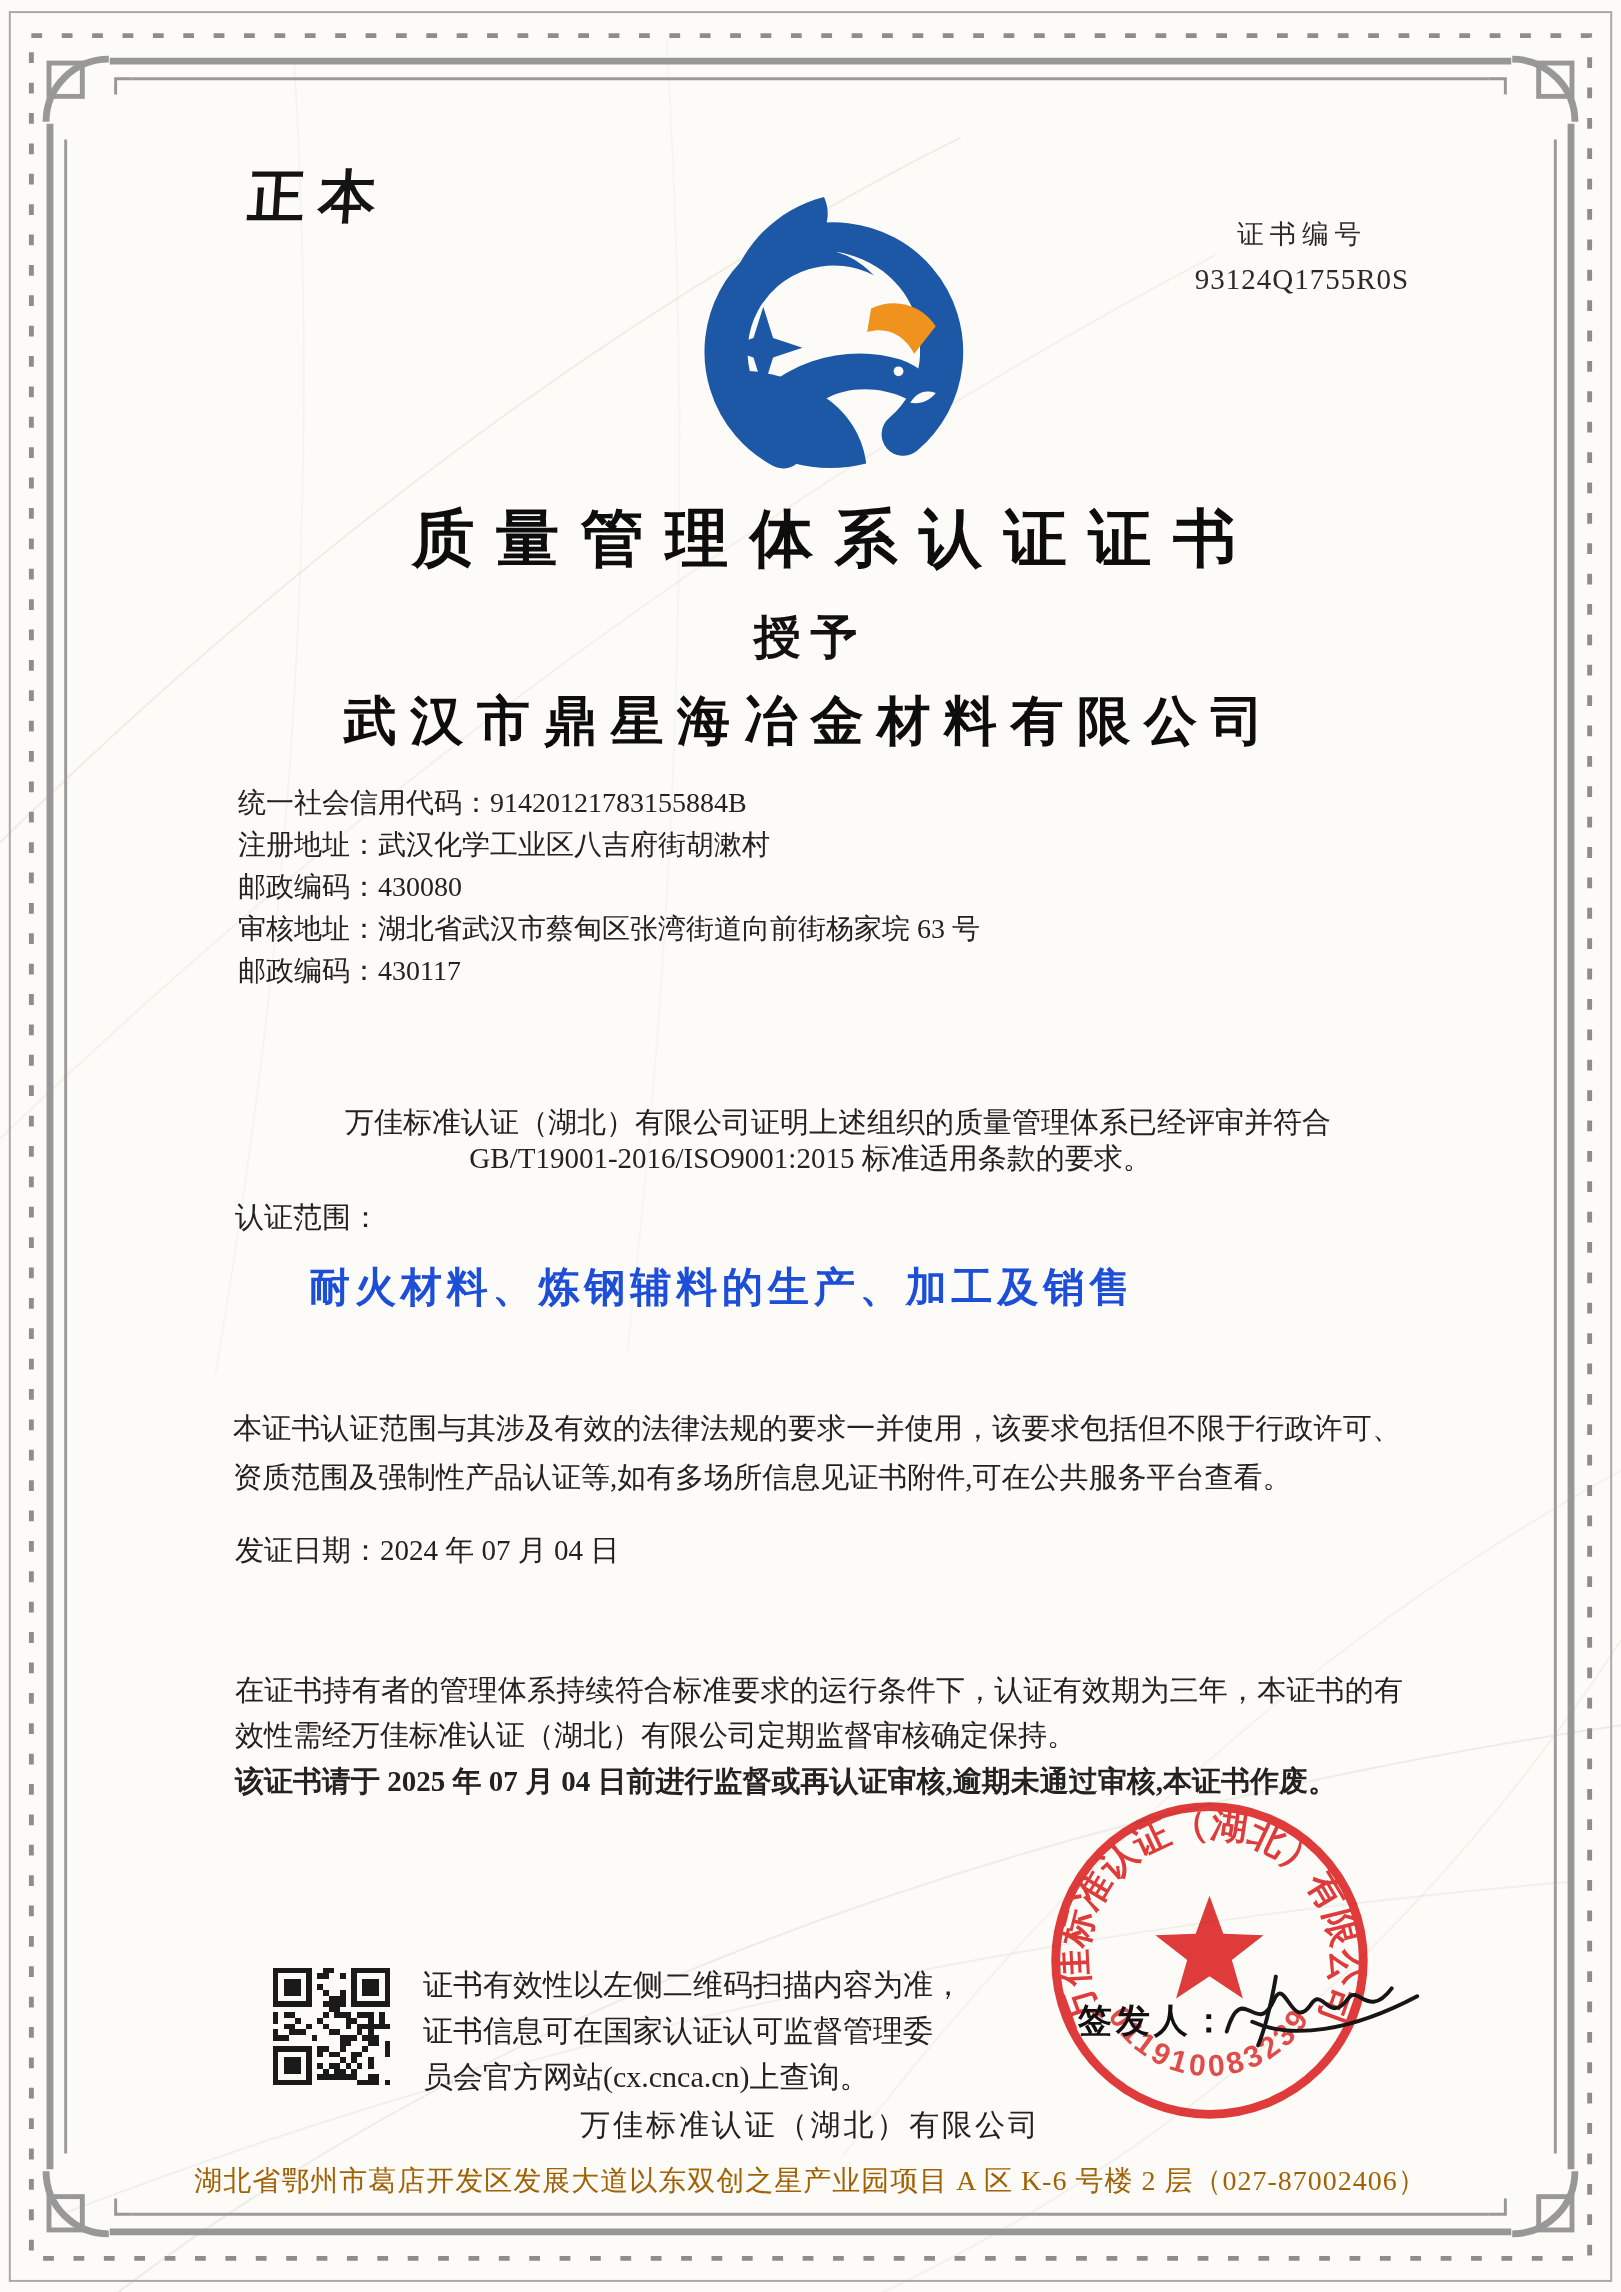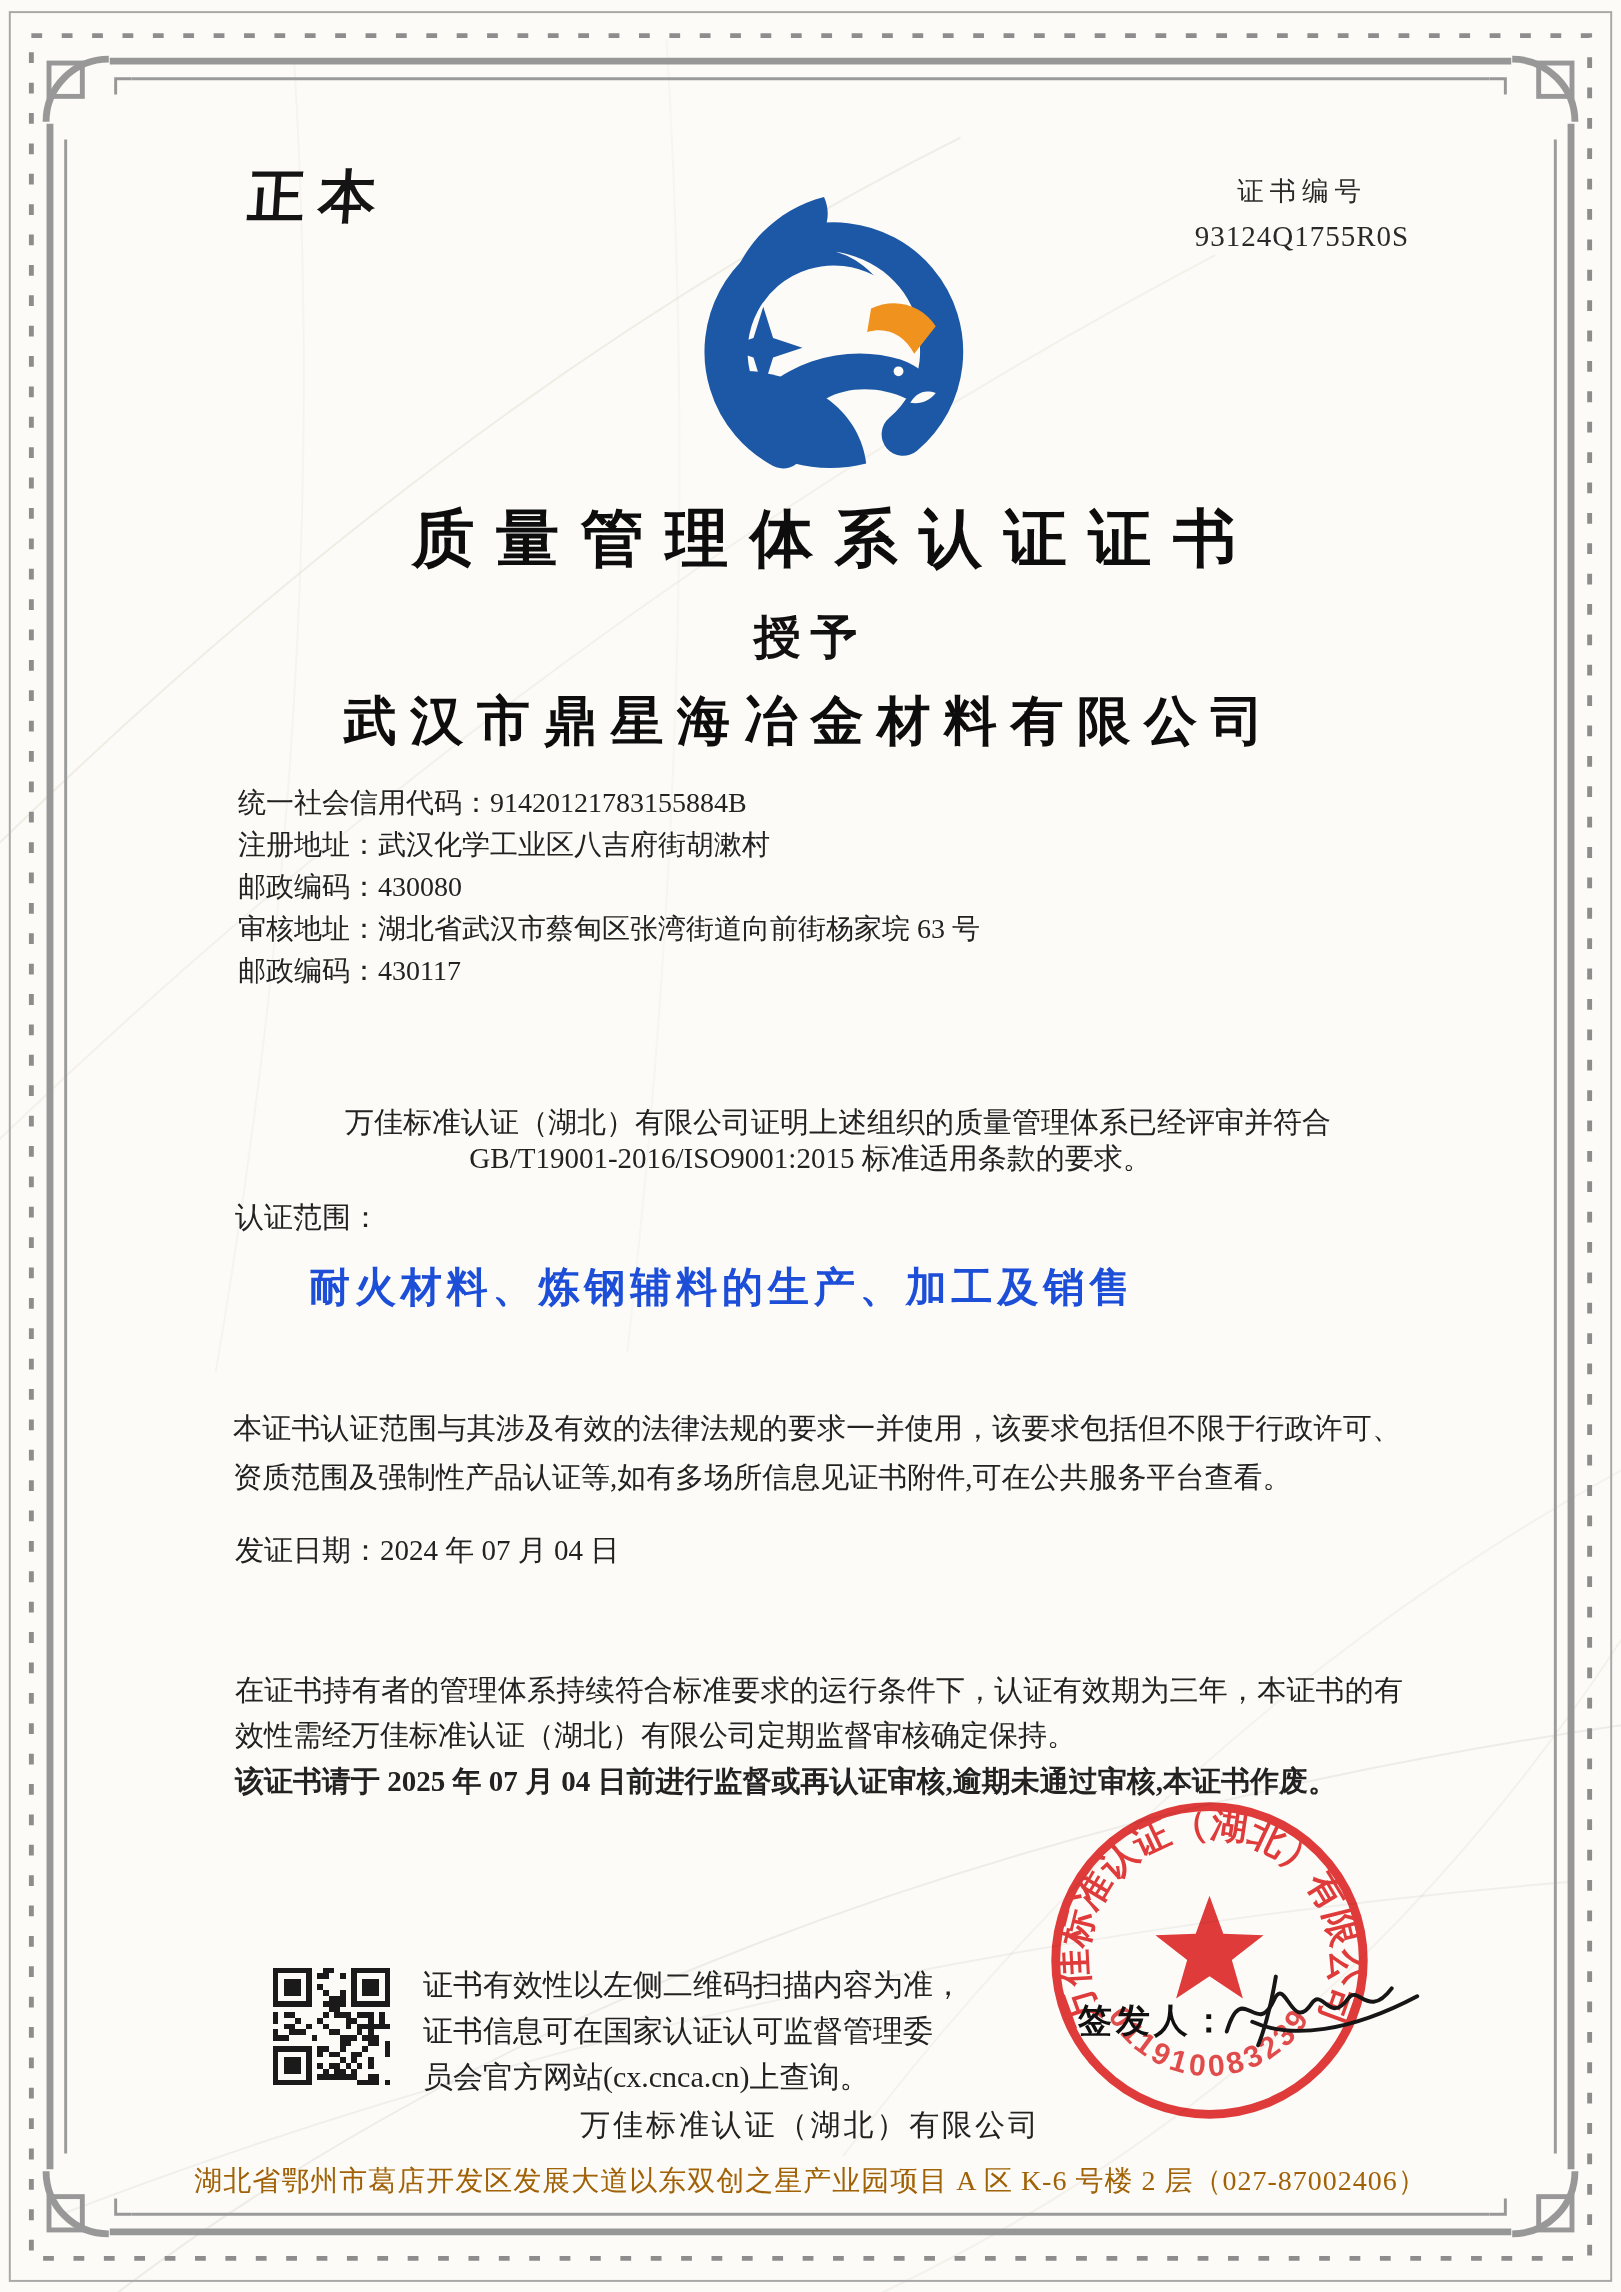--- a/index.html
+++ b/index.html
@@ -9,21 +9,21 @@
     margin:0 auto;
     background:#fcfbf7;
     overflow:hidden;
     font-family:"Liberation Serif", serif;
     color:#1e1e1e;
   }
   .abs{position:absolute;}
   .ctr{left:0;width:1621px;text-align:center;}
   .hei{font-family:"Liberation Sans", sans-serif;}
   .copy-label{font-size:57px;font-weight:700;letter-spacing:13.7px;transform:skewX(-4deg);color:#141414;}
-  .certno{width:294px;text-align:center;line-height:45px;color:#2a2a2a;}
+  .certno{width:294px;text-align:center;line-height:45px;color:#2a2a2a;margin-top:43px;}
   .certno .lbl{font-size:26.5px;letter-spacing:5.9px;}
   .certno .num{font-size:29px;letter-spacing:1px;}
   .doc-title{font-size:63px;font-weight:700;letter-spacing:21.6px;color:#0d0d0d;}
   .award{font-size:47px;font-weight:700;letter-spacing:9.8px;color:#111;}
   .company{font-size:53px;font-weight:700;letter-spacing:13.7px;color:#0d0d0d;text-align:center;}
   .infoline{font-size:28px;line-height:42px;white-space:nowrap;color:#222;}
   .stmt{font-size:29px;color:#222;white-space:nowrap;}
   .scope-label{font-size:29px;color:#222;}
   .scope-text{font-size:41px;font-weight:700;letter-spacing:4.9px;color:#1d4ed8;white-space:nowrap;text-align:center;}
   .para{font-size:29px;line-height:49px;text-align:justify;color:#222;}

